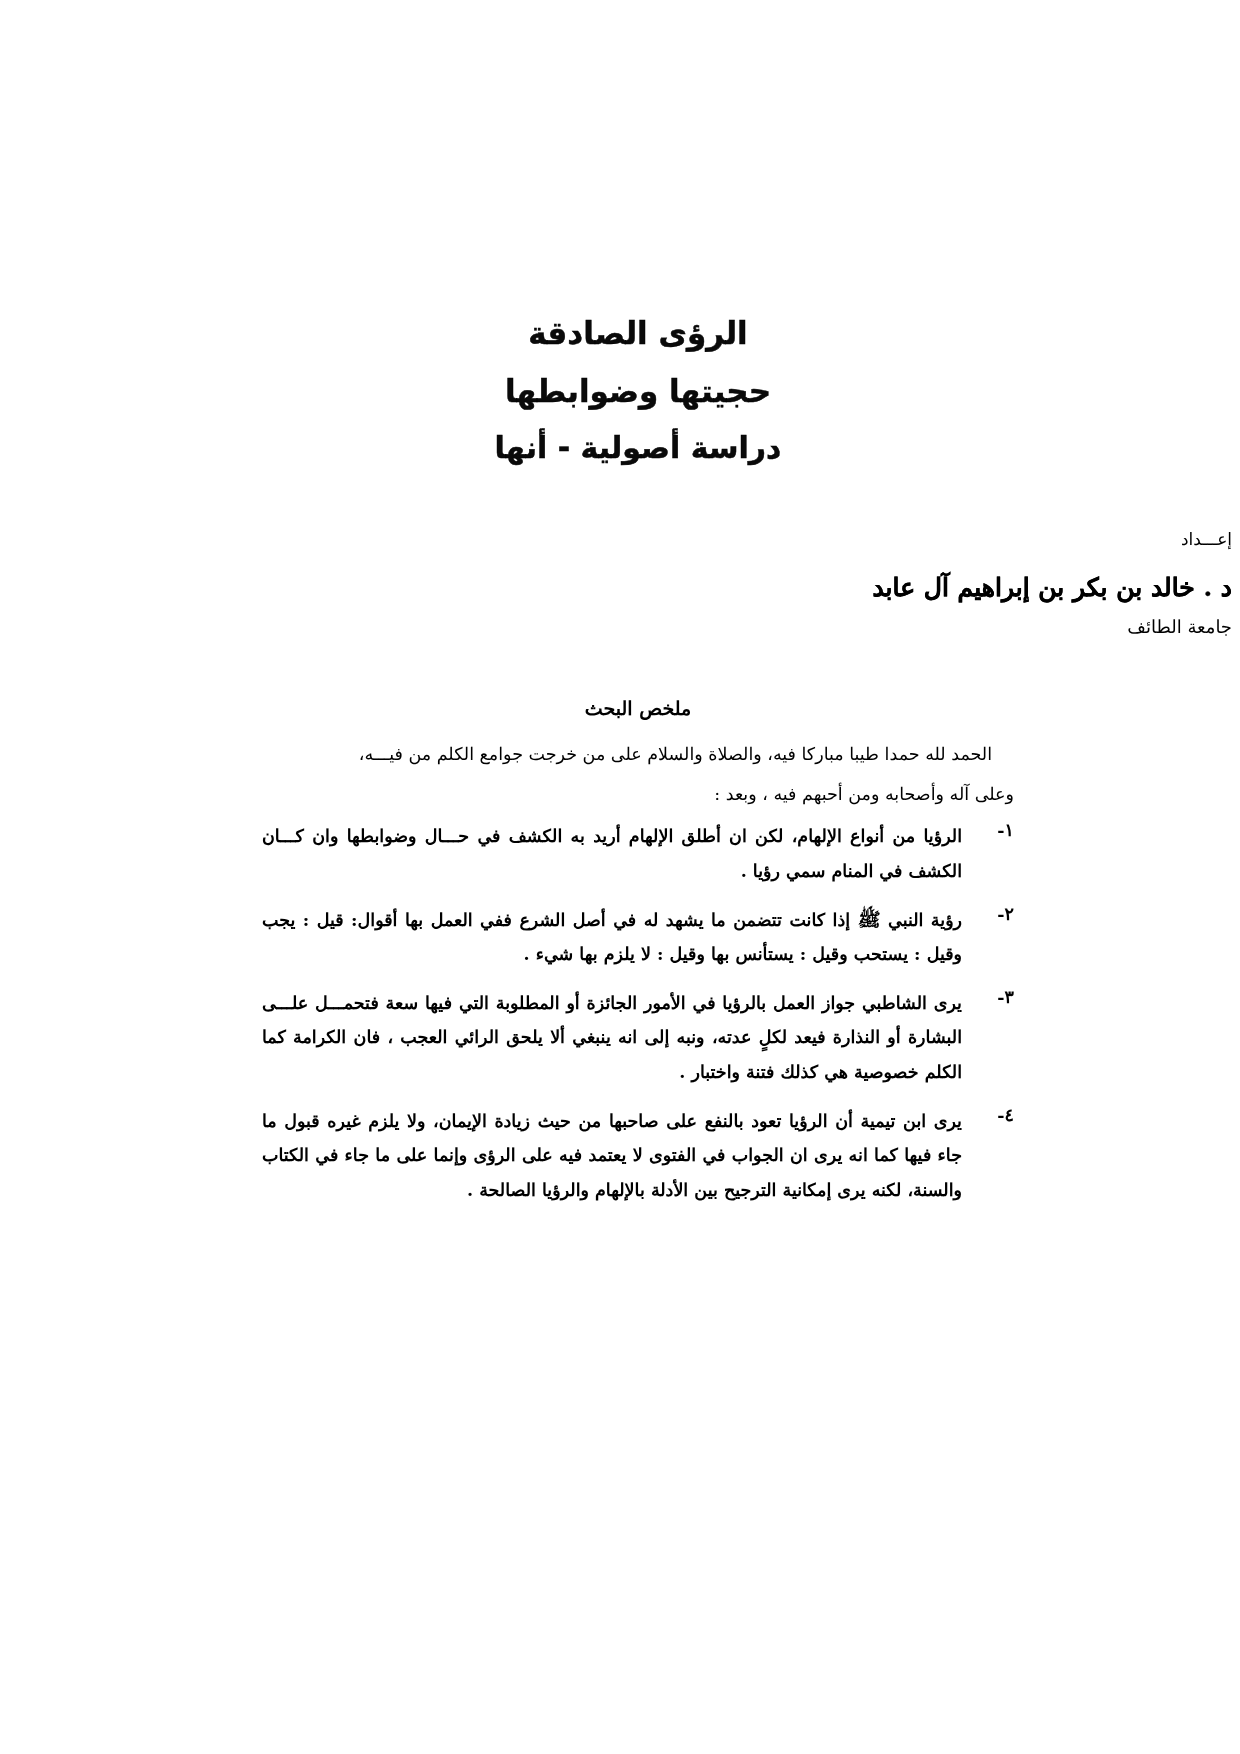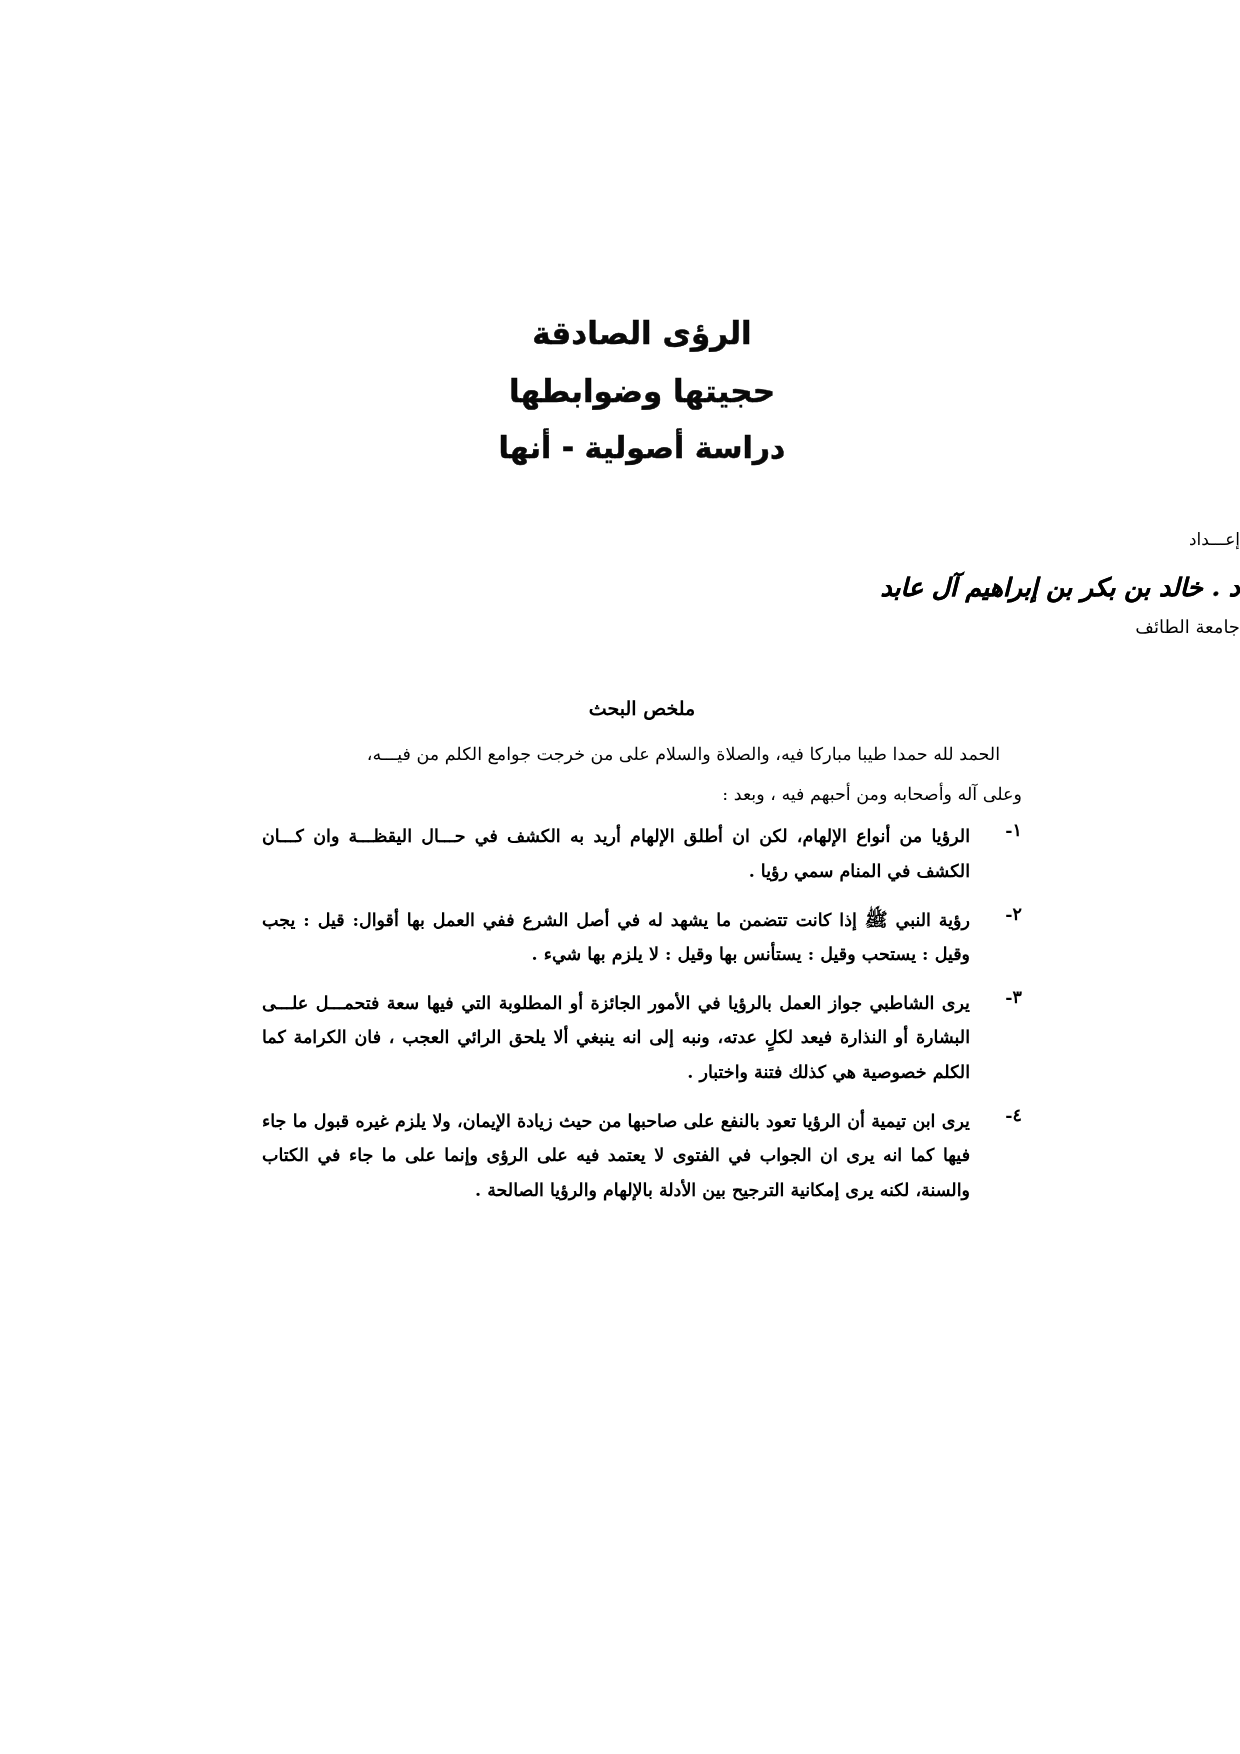--- a/index.html
+++ b/index.html
@@ -15,21 +15,21 @@
     position: relative;
     margin: 0 auto;
     overflow: hidden;
     font-family: "DejaVu Sans", "Liberation Sans", sans-serif;
     color: #000000;
     direction: rtl;
   }
   .content {
     position: absolute;
     left: 0;
-    right: 0;
+    right: 8px;
     top: 318px;
     margin-left: 44px;
   }
 
   
   .title-block {
     text-align: center;
     margin: 0 auto;
   }
   .title-line {
@@ -55,21 +55,20 @@
     font-weight: 400;
     letter-spacing: 1px;
     margin-bottom: 24px;
     font-family: "DejaVu Serif", "Liberation Serif", serif;
   }
   .author-name {
     font-size: 25px;
     font-weight: 700;
     margin-bottom: 14px;
     font-family: "DejaVu Serif", "Liberation Serif", serif;
-    font-style: italic;
     -webkit-text-stroke: 0.3px #000;
   }
   .author-affil {
     font-size: 18px;
     font-weight: 400;
     margin-bottom: 14px;
     font-family: "DejaVu Serif", "Liberation Serif", serif;
   }
   .author-univ {
     font-size: 18px;
@@ -156,21 +155,21 @@
     <div class="abstract-block">
       <div class="abstract-heading">ملخص البحث</div>
 
       <p class="abstract-intro"><span class="indent"></span><span>الحمد لله حمدا طيبا مباركا فيه، والصلاة والسلام على من خرجت جوامع الكلم من فيـــه،</span></p>
       <p class="abstract-intro">وعلى آله وأصحابه ومن أحبهم فيه ، وبعد :</p>
 
       <div class="points">
 
         <div class="point">
           <div class="point-num">١-</div>
-          <div class="point-text b">الرؤيا من أنواع الإلهام، لكن ان أطلق الإلهام أريد به الكشف في حـــال اليقظـــة وان كـــان الكشف في المنام سمي رؤيا .</div>
+          <div class="point-text b">الرؤيا من أنواع الإلهام، لكن ان أطلق الإلهام أريد به الكشف في حـــال وضوابطها وان كـــان الكشف في المنام سمي رؤيا .</div>
         </div>
 
         <div class="point">
           <div class="point-num">٢-</div>
           <div class="point-text b"><span>رؤية النبي</span> <span class="salla">ﷺ</span> <span>إذا كانت تتضمن ما يشهد له في أصل الشرع ففي العمل بها أقوال: قيل : يجب وقيل : يستحب وقيل : يستأنس بها وقيل : لا يلزم بها شيء .</span></div>
         </div>
 
         <div class="point">
           <div class="point-num">٣-</div>
           <div class="point-text b">يرى الشاطبي جواز العمل بالرؤيا في الأمور الجائزة أو المطلوبة التي فيها سعة فتحمـــل علـــى البشارة أو النذارة فيعد لكلٍ عدته، ونبه إلى انه ينبغي ألا يلحق الرائي العجب ، فان الكرامة كما الكلم خصوصية هي كذلك فتنة واختبار .</div>

